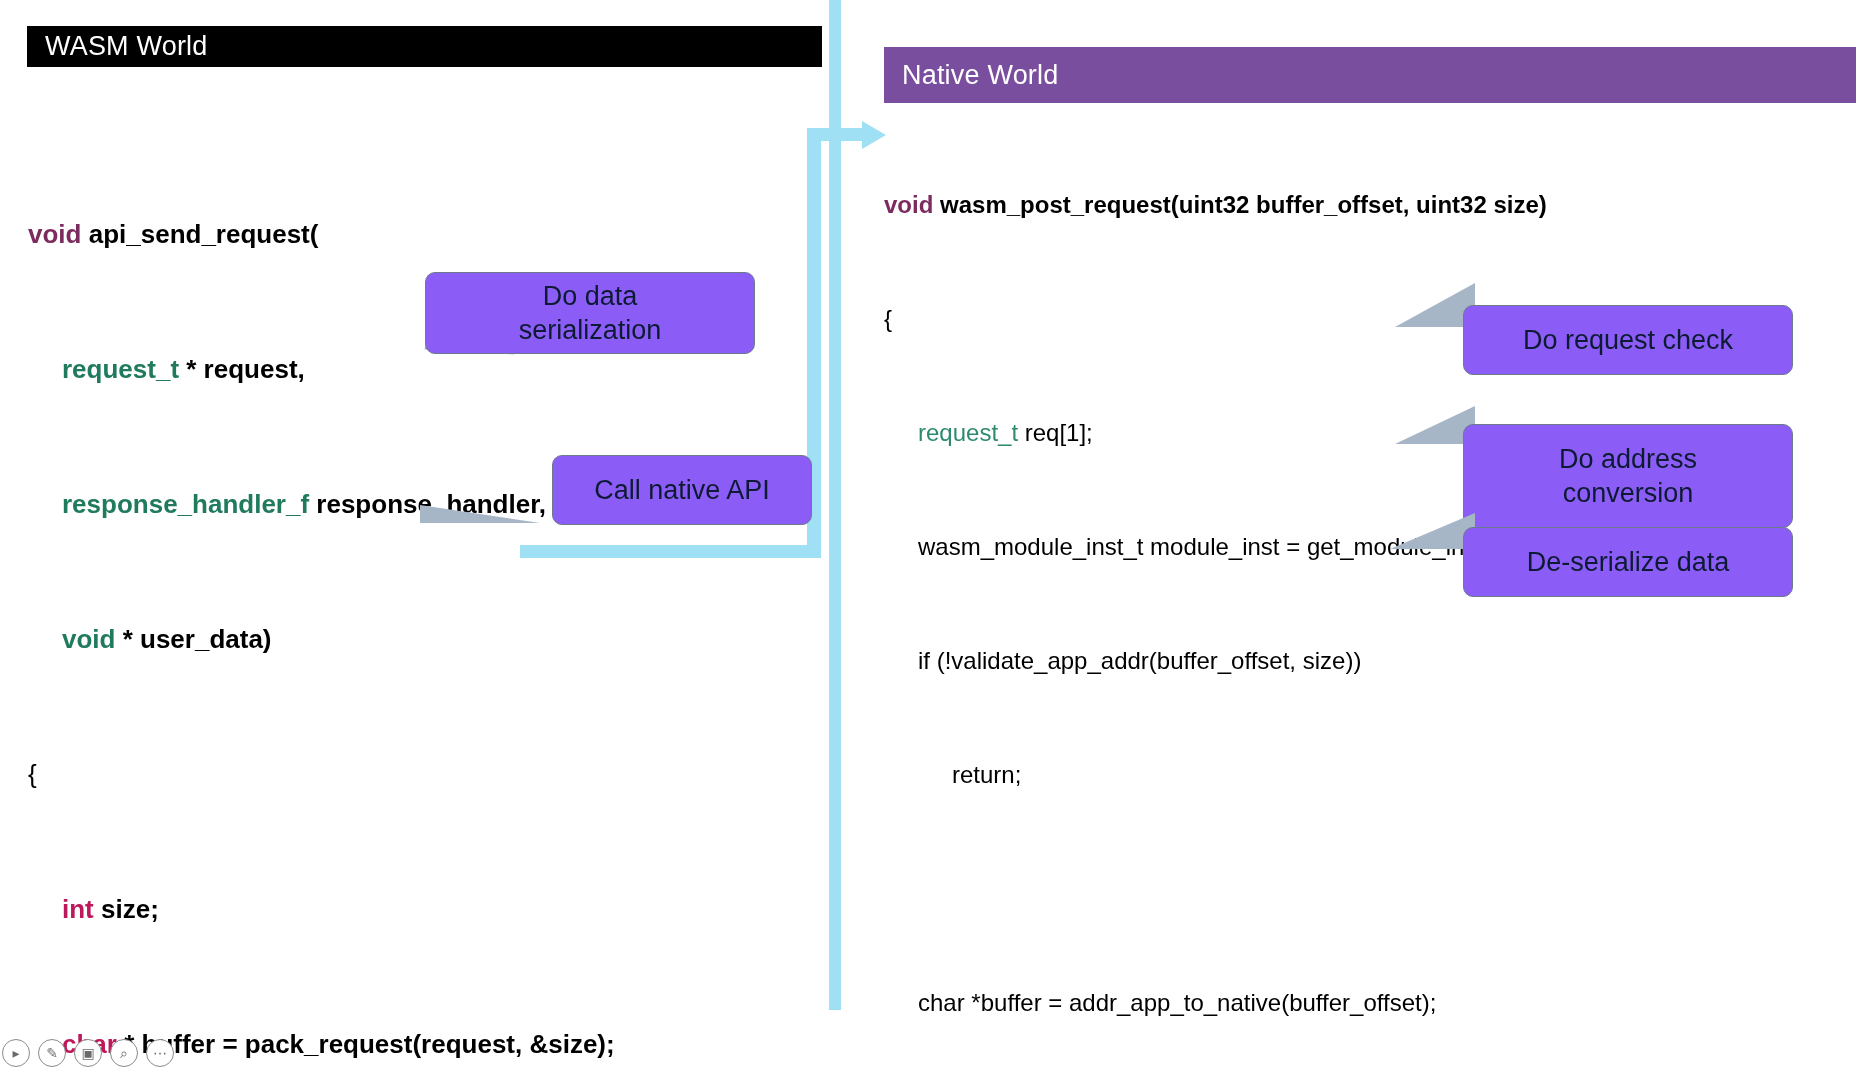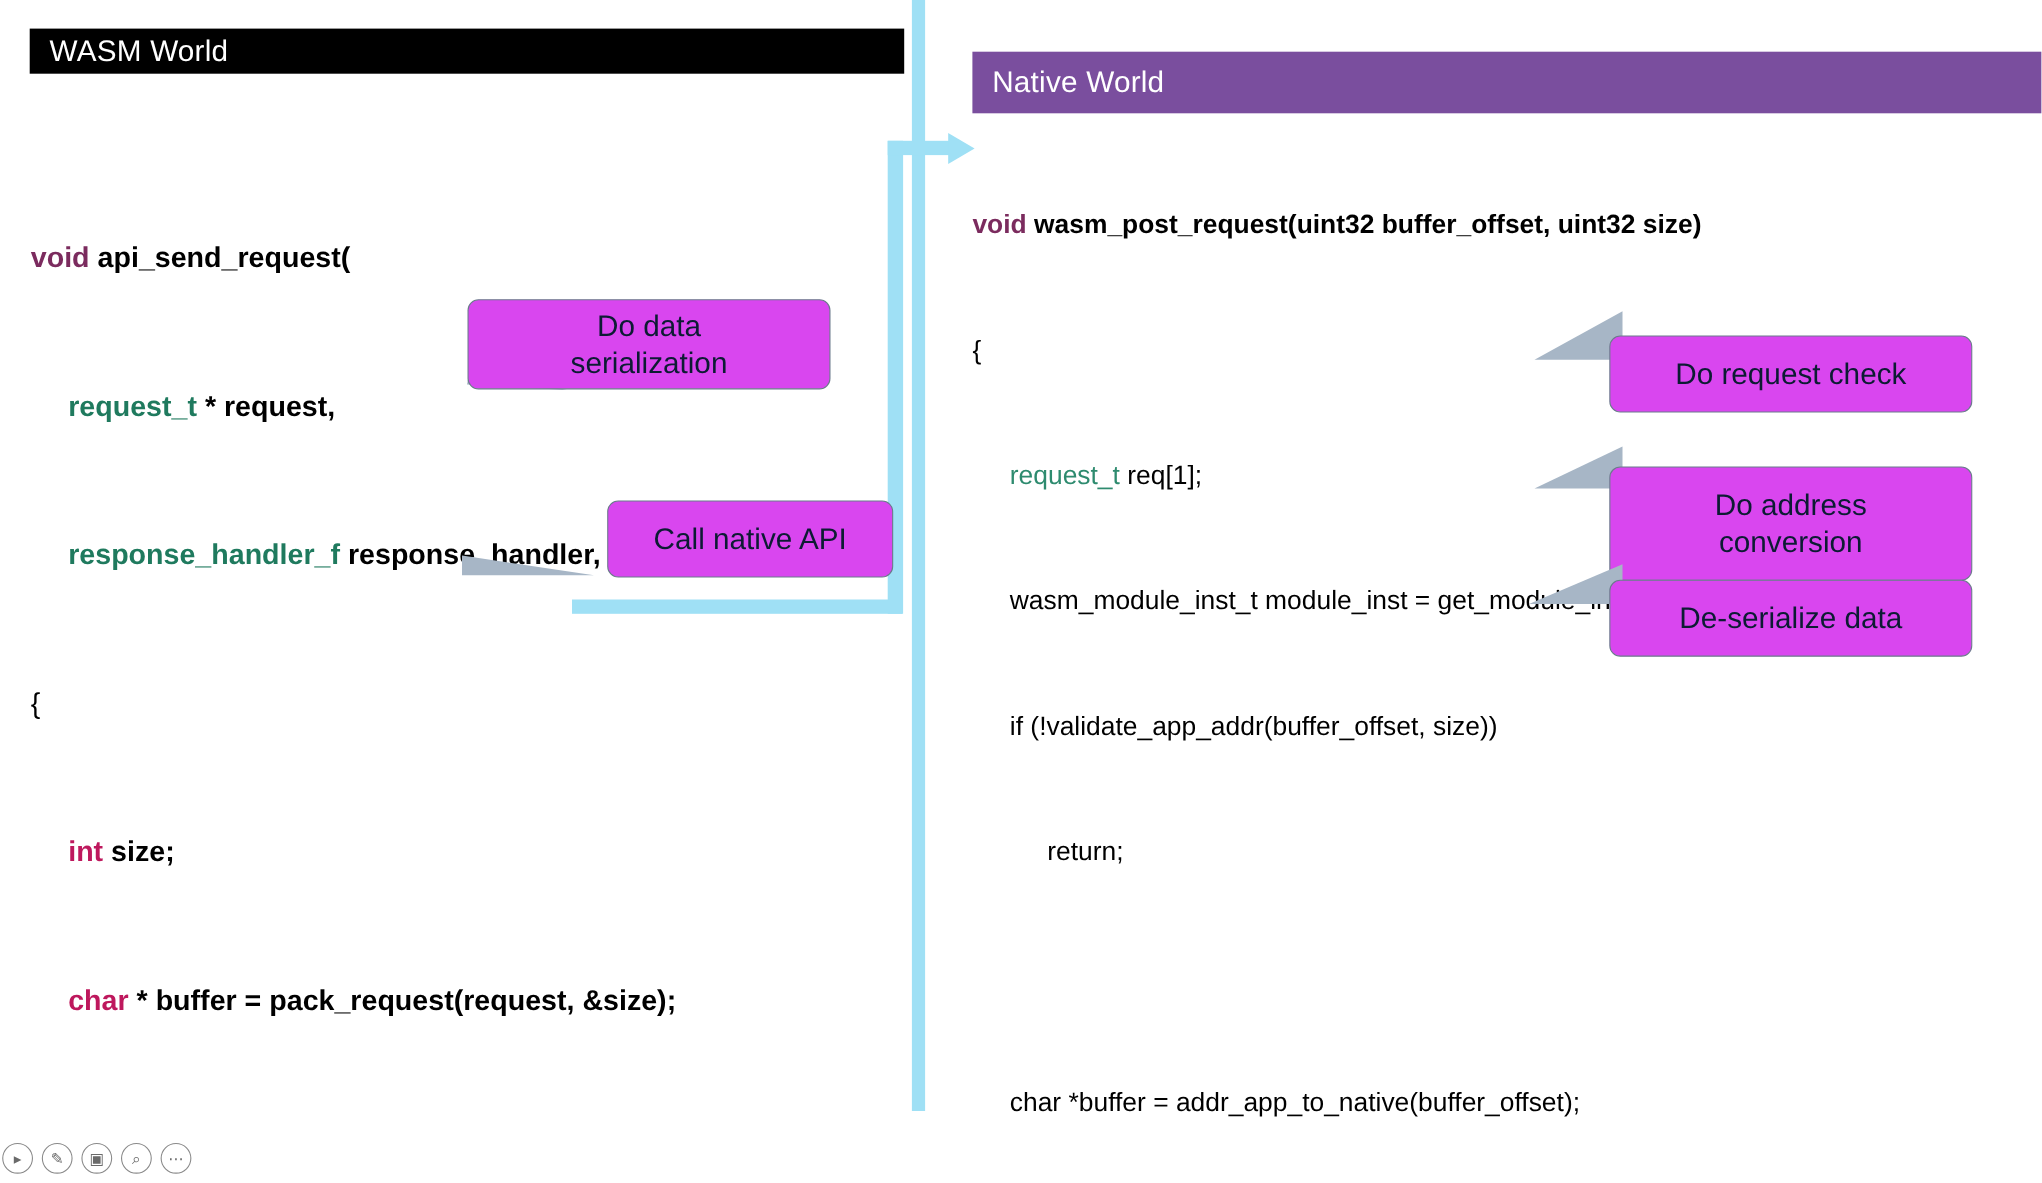--- a/index.html
+++ b/index.html
@@ -91,21 +91,21 @@
     left: 862px; top: 121px;
     width: 0; height: 0;
     border-top: 14px solid transparent;
     border-bottom: 14px solid transparent;
     border-left: 24px solid #9fe0f5;
   }
 
   
   .callout {
     position: absolute;
-    background: #d946ef;
+    background: #8b5cf6;
     border: 1px solid #6b7b8c;
     border-radius: 10px;
     color: #0c1b33;
     display: flex;
     align-items: center;
     justify-content: center;
     text-align: center;
     font-size: 27px;
     line-height: 34px;
     box-sizing: border-box;
@@ -189,20 +189,21 @@
   <div class="pipe" id="pipe-vert"></div>
   <div class="pipe" id="pipe-elbow-h"></div>
   <div class="pipe" id="pipe-elbow-v"></div>
   <div class="pipe" id="pipe-top-h"></div>
   <div id="arrow-head"></div>
 
   <div class="code" id="wasm-code">
     <div><span class="kw-void">void</span> <span class="bold">api_send_request(</span></div>
     <div class="indent1"><span class="kw-type">request_t</span> <span class="bold">* request,</span></div>
     <div class="indent1"><span class="kw-type">response_handler_f</span> <span class="bold">response_handler,</span></div>
+    <div class="indent1"><span class="kw-type">void</span> <span class="bold">* user_data)</span></div>
     <div><span class="plain">{</span></div>
     <div class="indent1"><span class="kw-dark">int</span> <span class="bold">size;</span></div>
     <div class="indent1"><span class="kw-dark">char</span> <span class="bold">* buffer = pack_request(request, &amp;size);</span></div>
     
     
     
     
     
     
     

